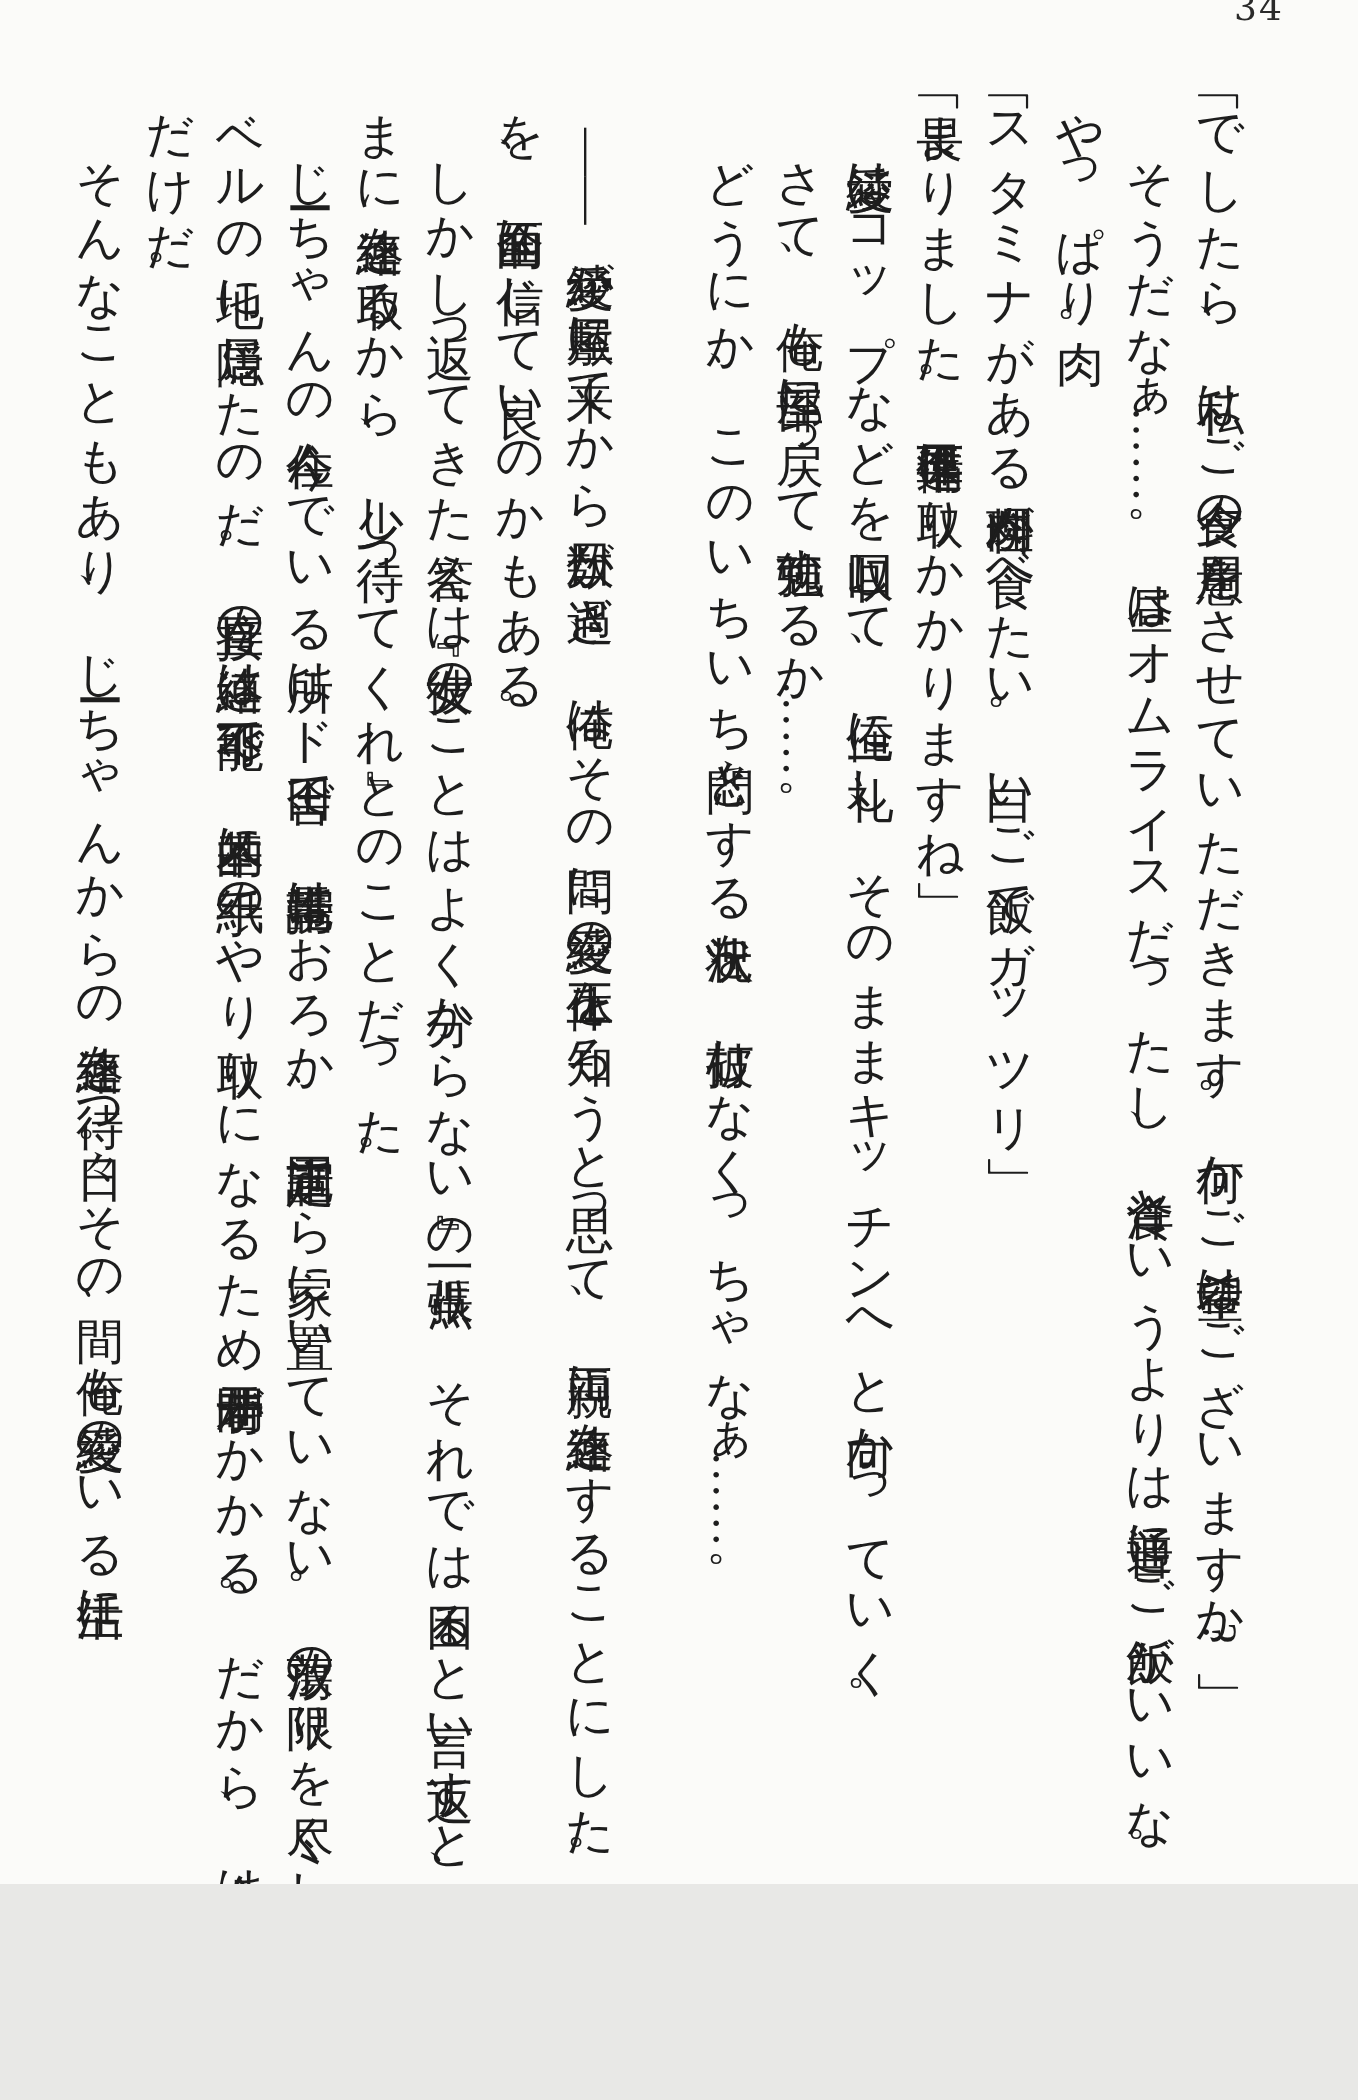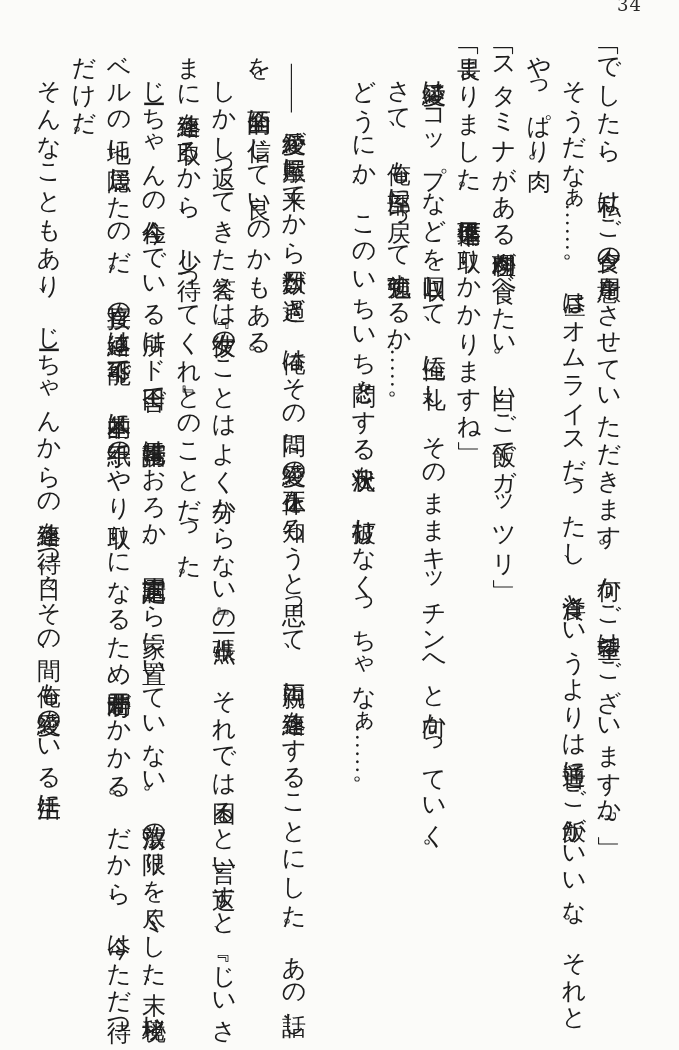--- a/index.html
+++ b/index.html
@@ -3,21 +3,21 @@
 <meta charset="utf-8">
 <style>
   html, body {
     margin: 0;
     padding: 0;
     background: #e8e8e6;
   }
   .page {
     position: relative;
     width: 679px;
-    height: 1050px;
+    height: 942px;
     background: var(--paper, #fbfbf9);
     overflow: hidden;
     font-family: "Liberation Serif", "DejaVu Serif", serif;
     color: var(--ink, #1d1d1d);
   }
   .page-number {
     position: absolute;
     top: -6px;
     left: 617px;
     font-size: 18px;

